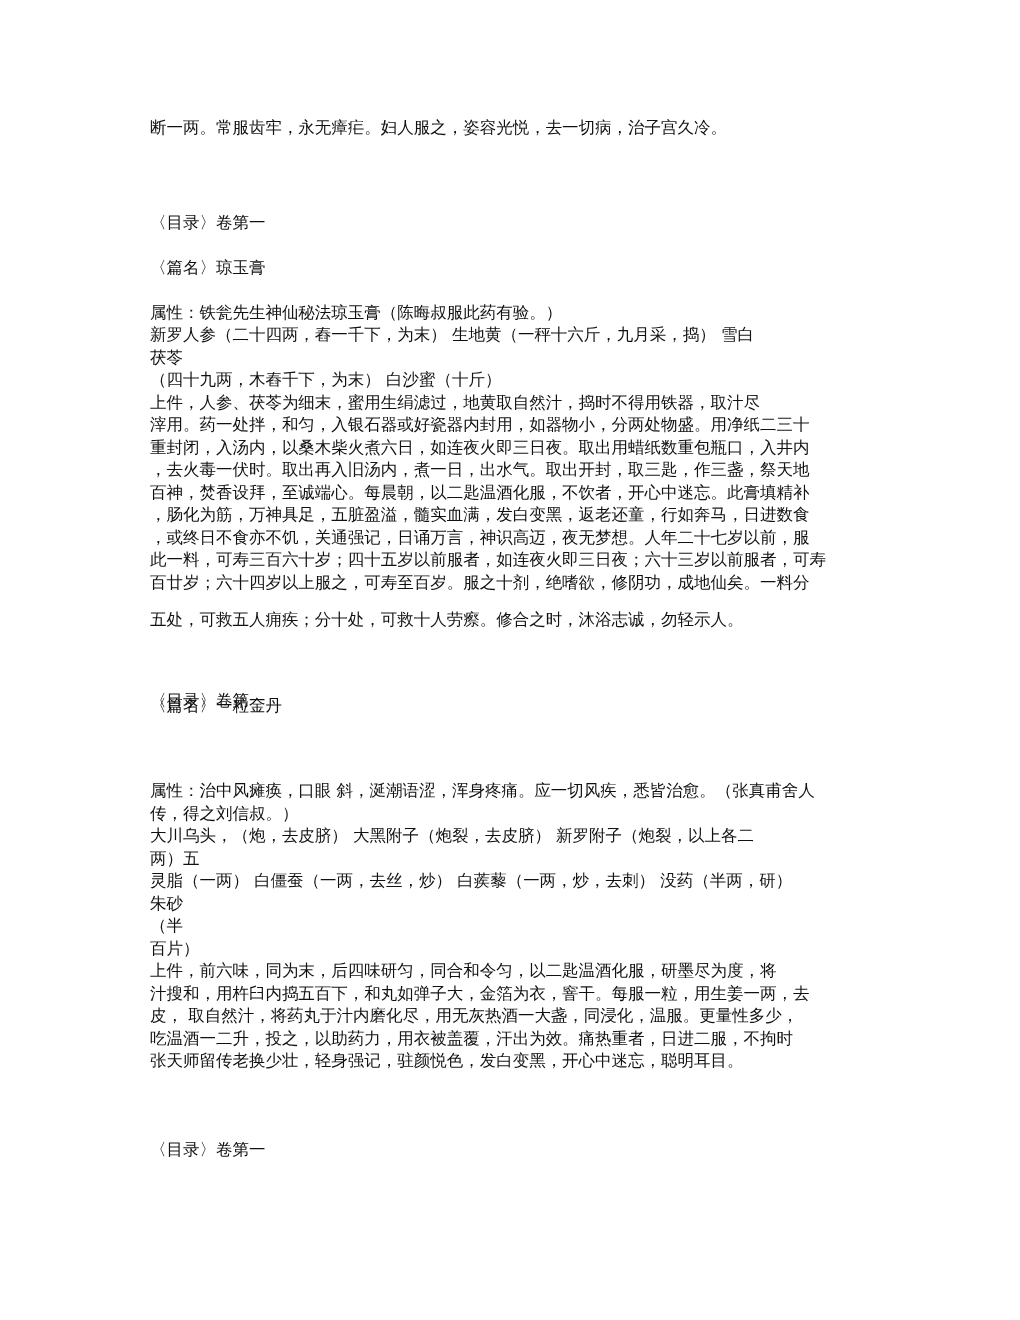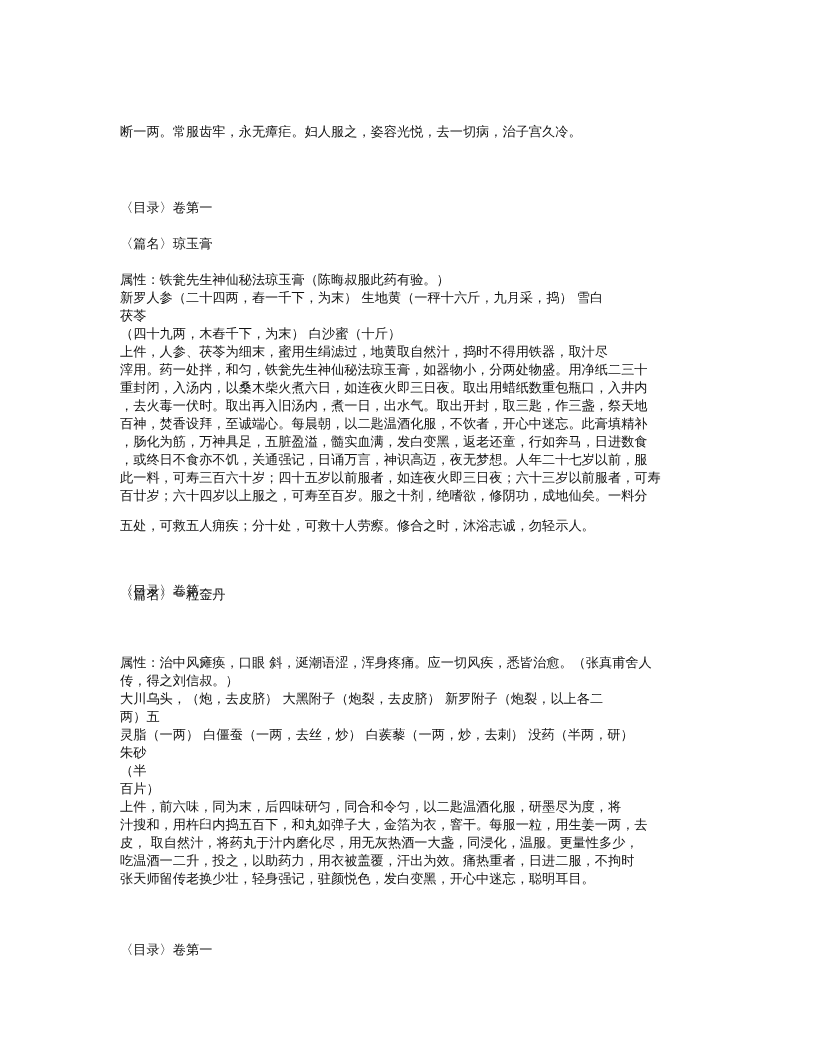--- a/index.html
+++ b/index.html
@@ -6,37 +6,36 @@
     body {
       width: 816px; height: 1056px; position: relative; overflow: hidden;
       font-family: "DejaVu Serif", "Liberation Serif", serif;
       color: #111111;
     }
     .page { position: absolute; left: 120px; top: 0; width: 590px; }
     .line {
       position: absolute; left: 0;
       font-size: 13.2px; line-height: 18px; white-space: nowrap;
       letter-spacing: 0px;
-      margin-top: 29px;
     }
   </style>
 </head>
 <body>
 
 <div class="page">
   <div class="line" style="top:94px">断一两。常服齿牢，永无瘴疟。妇人服之，姿容光悦，去一切病，治子宫久冷。</div>
 
   <div class="line" style="top:170px">〈目录〉卷第一</div>
   <div class="line" style="top:206px">〈篇名〉琼玉膏</div>
   <div class="line" style="top:242px">属性：铁瓮先生神仙秘法琼玉膏（陈晦叔服此药有验。）</div>
   <div class="line" style="top:260px">新罗人参（二十四两，舂一千下，为末） 生地黄（一秤十六斤，九月采，捣） 雪白</div>
   <div class="line" style="top:278px">茯苓</div>
   <div class="line" style="top:296px">（四十九两，木舂千下，为末） 白沙蜜（十斤）</div>
   <div class="line" style="top:314px">上件，人参、茯苓为细末，蜜用生绢滤过，地黄取自然汁，捣时不得用铁器，取汁尽</div>
-  <div class="line" style="top:332px">滓用。药一处拌，和匀，铁瓮先生神仙秘法琼玉膏，如器物小，分两处物盛。用净纸二三十</div>
+  <div class="line" style="top:332px">滓用。药一处拌，和匀，入银石器或好瓷器内封用，如器物小，分两处物盛。用净纸二三十</div>
   <div class="line" style="top:350px">重封闭，入汤内，以桑木柴火煮六日，如连夜火即三日夜。取出用蜡纸数重包瓶口，入井内</div>
   <div class="line" style="top:368px">，去火毒一伏时。取出再入旧汤内，煮一日，出水气。取出开封，取三匙，作三盏，祭天地</div>
   <div class="line" style="top:386px">百神，焚香设拜，至诚端心。每晨朝，以二匙温酒化服，不饮者，开心中迷忘。此膏填精补</div>
   <div class="line" style="top:404px">，肠化为筋，万神具足，五脏盈溢，髓实血满，发白变黑，返老还童，行如奔马，日进数食</div>
   <div class="line" style="top:422px">，或终日不食亦不饥，关通强记，日诵万言，神识高迈，夜无梦想。人年二十七岁以前，服</div>
   <div class="line" style="top:440px">此一料，可寿三百六十岁；四十五岁以前服者，如连夜火即三日夜；六十三岁以前服者，可寿</div>
   <div class="line" style="top:458px">百廿岁；六十四岁以上服之，可寿至百岁。服之十剂，绝嗜欲，修阴功，成地仙矣。一料分</div>
   <div class="line" style="top:488px">五处，可救五人痈疾；分十处，可救十人劳瘵。修合之时，沐浴志诚，勿轻示人。</div>
 
   <div class="line" style="top:553px">〈目录〉卷第一</div>

